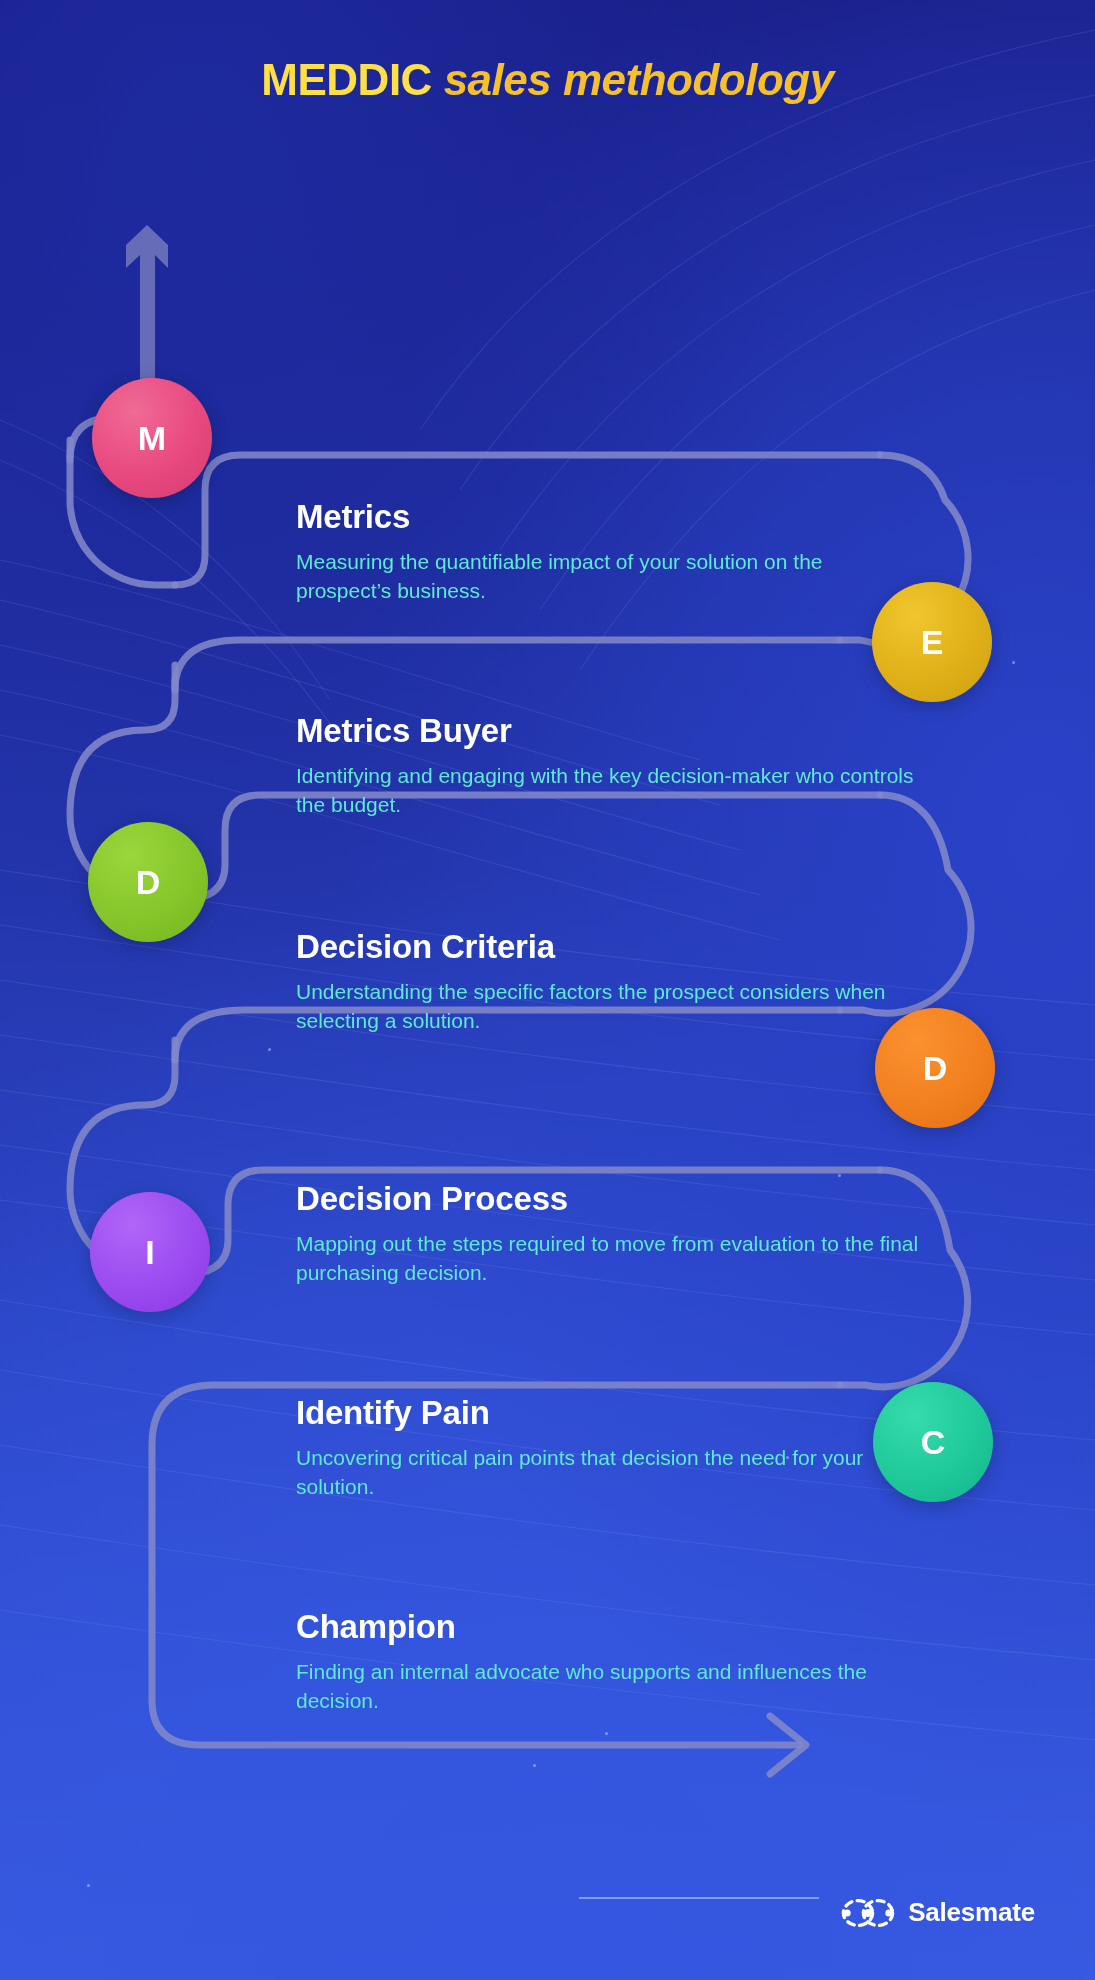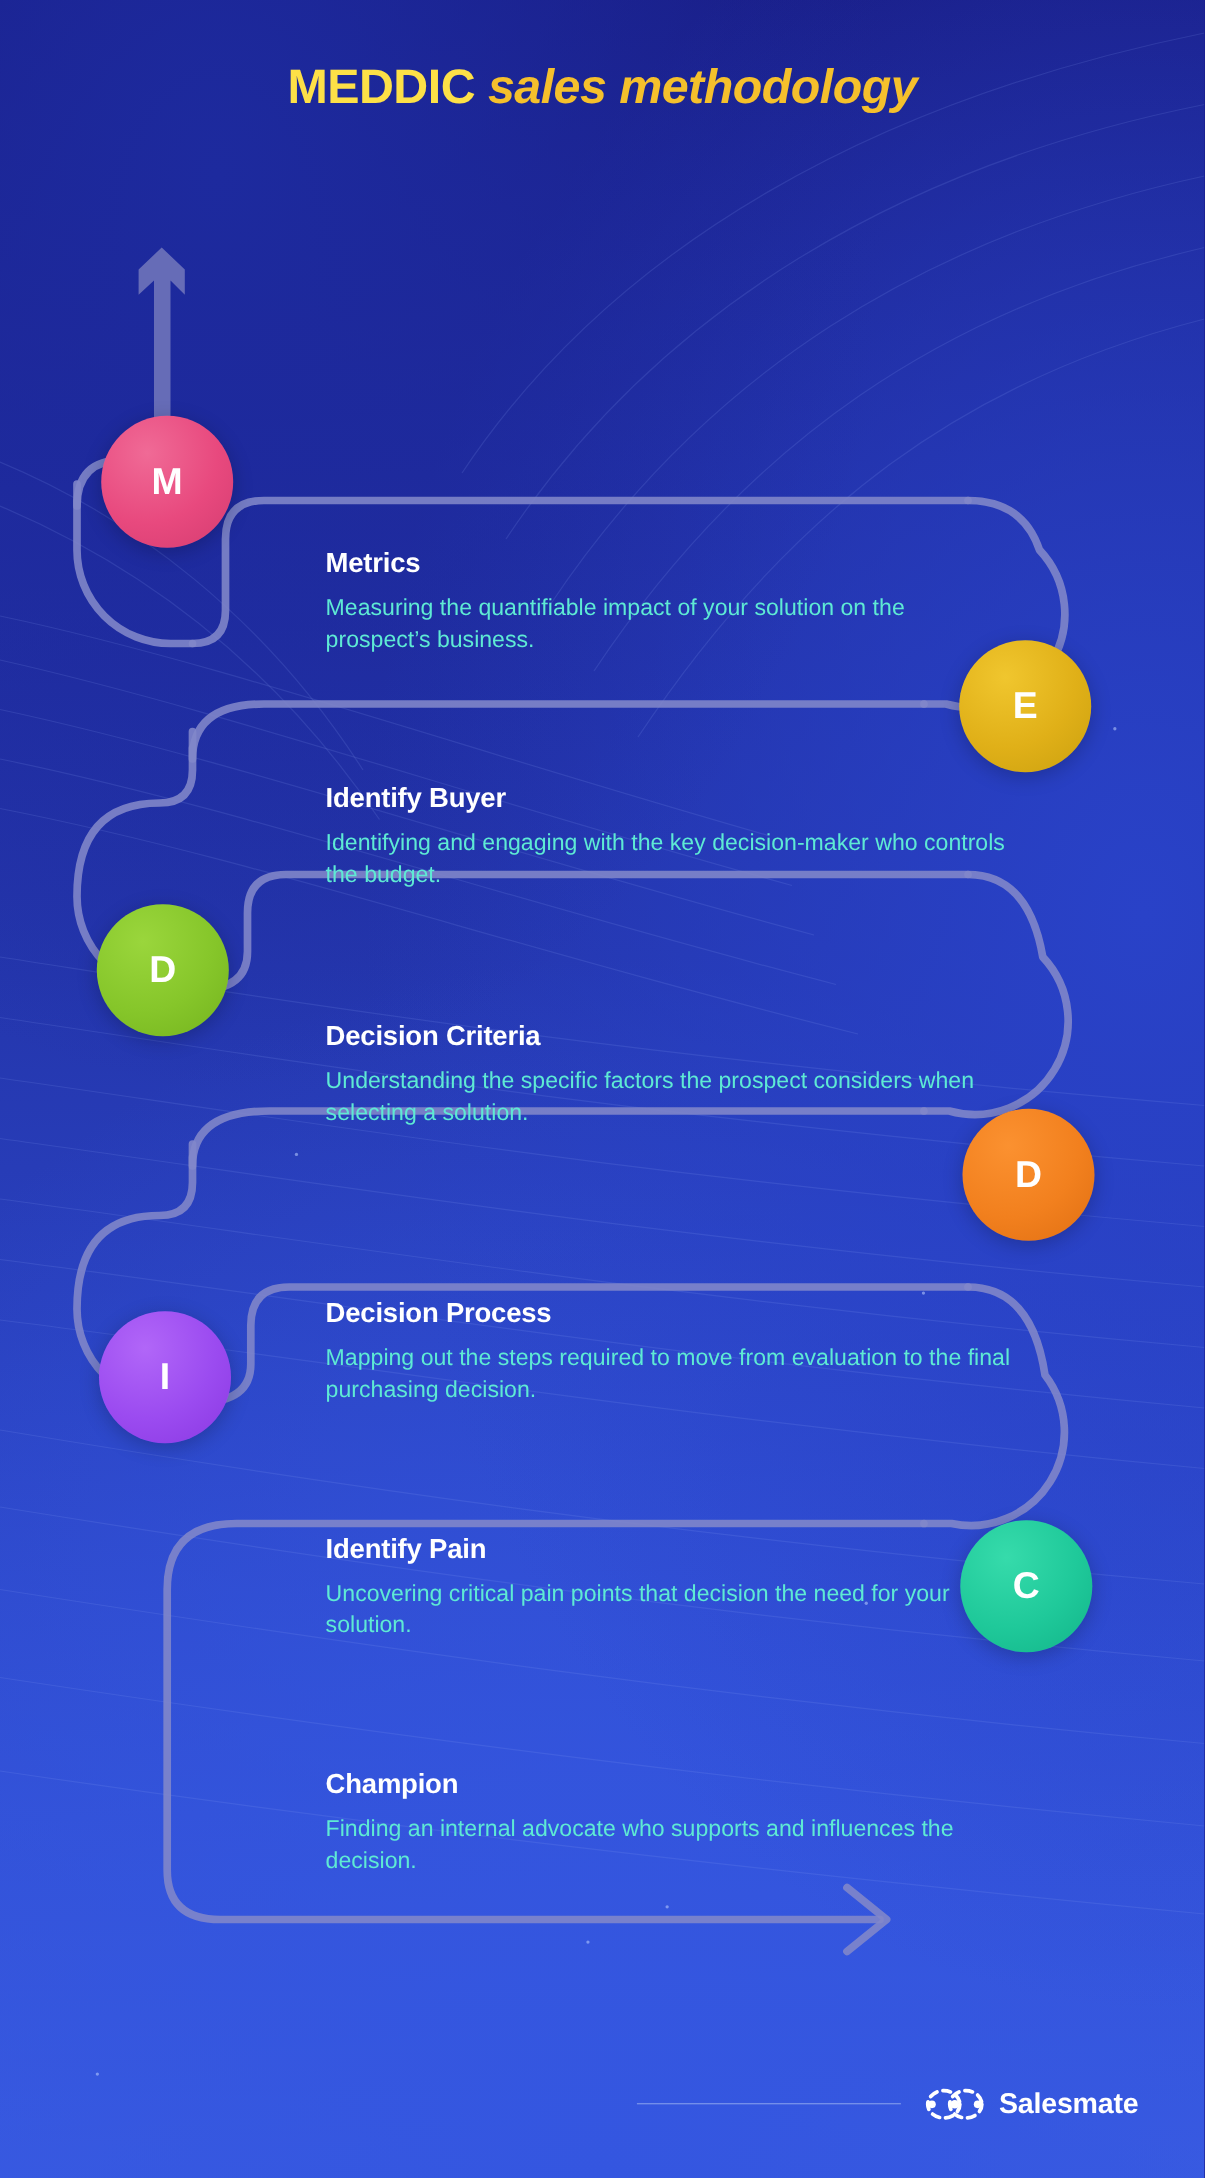--- a/index.html
+++ b/index.html
@@ -54,31 +54,31 @@
     position:absolute; border-radius:50%;
     display:flex; align-items:center; justify-content:center;
     color:#fff; font-weight:bold; font-size:34px;
     z-index:5;
     box-shadow:0 4px 18px rgba(0,0,0,.22);
   }
 
   
   .block { position:absolute; z-index:4; }
   .block h3 {
-    font-size:25px; font-weight:bold; color:#ffffff;
+    font-size:33px; font-weight:bold; color:#ffffff;
     letter-spacing:-0.2px; margin-bottom:12px;
   }
   .block p {
     font-size:21px; line-height:1.38; color:#5eead4; font-weight:normal;
   }
 
   
   #footer {
     position:absolute; bottom:52px; right:60px;
-    display:flex; align-items:center; gap:22px; z-index:6;
+    display:flex; gap:22px; z-index:6;
   }
   #footer .rule { width:240px; height:1.5px; background:#9fb4f0; opacity:.75; }
   #footer .brand { display:flex; align-items:center; gap:13px; }
   #footer .brand span { color:#fff; font-size:26px; font-weight:bold; letter-spacing:-0.2px; }
 </style>
 </head>
 <body>
 
 <div id="bg-base"></div>
 
@@ -188,21 +188,21 @@
             background:radial-gradient(circle at 35% 28%, #36dbab 0%, #1fc99a 55%, #12b489 100%);">
   <span>C</span>
 </div>
 
 <div class="block" style="left:296px; top:498px; width:625px;">
   <h3>Metrics</h3>
   <p>Measuring the quantifiable impact of your solution on the prospect’s business.</p>
 </div>
 
 <div class="block" style="left:296px; top:712px; width:625px;">
-  <h3>Identify Buyer</h3>
+  <h3>Metrics Buyer</h3>
   <p>Identifying and engaging with the key decision-maker who controls the budget.</p>
 </div>
 
 <div class="block" style="left:296px; top:928px; width:600px;">
   <h3>Decision Criteria</h3>
   <p>Understanding the specific factors the prospect considers when selecting a solution.</p>
 </div>
 
 <div class="block" style="left:296px; top:1180px; width:640px;">
   <h3>Decision Process</h3>

